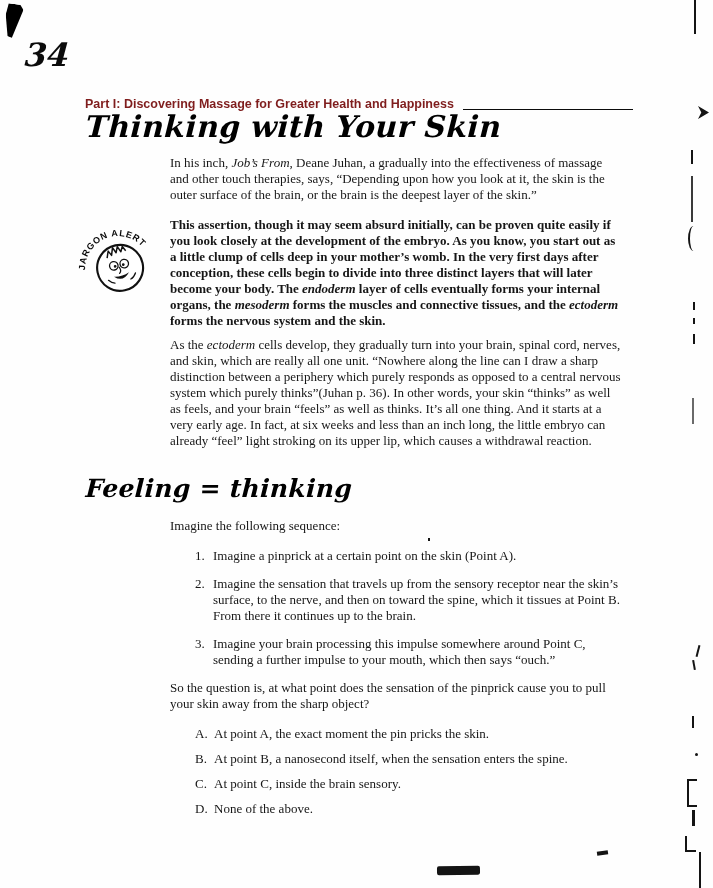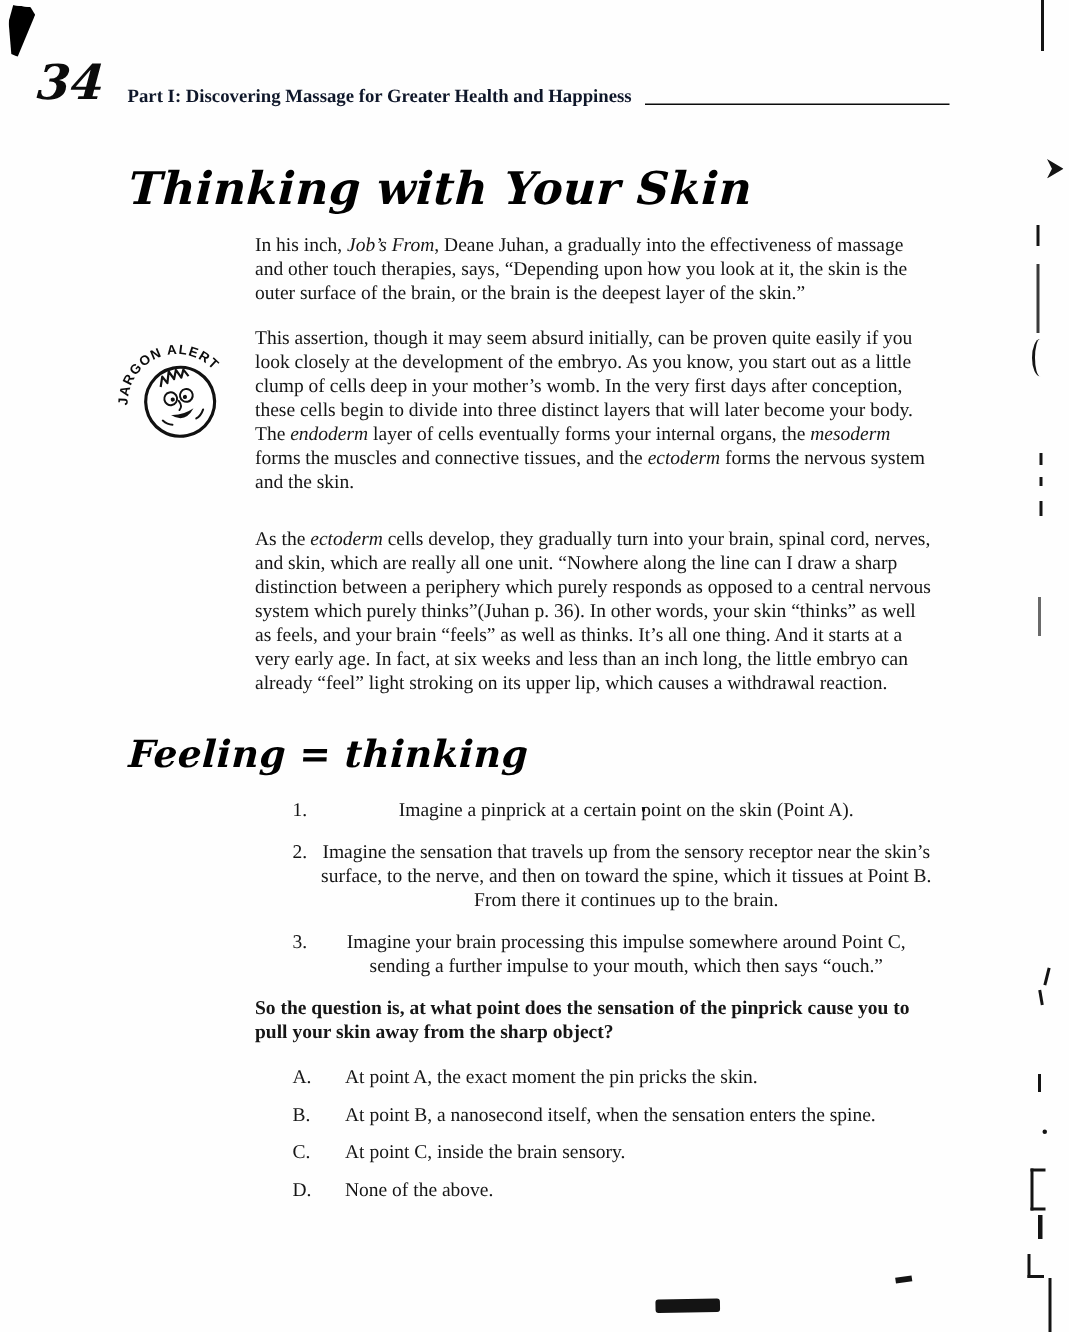--- a/index.html
+++ b/index.html
@@ -4,44 +4,44 @@
 <style>
   html,body{margin:0;padding:0;background:#ffffff;}
   .page{position:relative;width:713px;height:888px;background:#fefefe;overflow:hidden;
         font-family:"Liberation Serif",serif;color:#161616;}
 
   
   .page-number{position:absolute;left:25px;top:38px;
         font-family:"DejaVu Serif",serif;font-style:italic;font-weight:bold;
         font-size:32px;line-height:34px;color:#0b0b0b;transform:skewX(-4deg);}
   .running-header{position:absolute;left:85px;top:57px;right:80px;display:flex;align-items:flex-end;}
-  .rh-text{font-family:Liberation Serif, serif;font-weight:bold;font-size:12.5px;
-        line-height:15px;white-space:nowrap;color:#0f172a;}
+  .rh-text{font-family:Liberation Sans, sans-serif;font-weight:bold;font-size:12.5px;
+        line-height:15px;white-space:nowrap;color:#7f1d1d;margin-top:40px;}
   .rh-rule{flex:1;border-bottom:1.7px solid #0b0b0b;margin:0 0 2px 9px;height:10px;}
 
   
   .content{position:absolute;left:170px;top:110px;width:452px;font-size:13px;line-height:16px;}
   h1.h1{font-family:"DejaVu Serif",serif;font-style:italic;font-weight:bold;
         font-size:30px;line-height:33px;letter-spacing:.3px;color:#000;
         margin:0 0 12px -85px;transform:skewX(-3deg);transform-origin:left bottom;}
   h2.h2{font-family:"DejaVu Serif",serif;font-style:italic;font-weight:bold;
         font-size:25px;line-height:27px;letter-spacing:.3px;color:#000;
         margin:26px 0 16px -85px;transform:skewX(-3deg);transform-origin:left bottom;}
   p.body{margin:0 0 14px;}
-  p.para2{margin-bottom:22px;}
+  p.para2{margin-bottom:8px;font-weight:bold;}
   p.para3{margin-bottom:0;}
   .jargon-wrap{position:relative;}
   .jargon-icon{position:absolute;left:-95px;top:0;width:82px;height:82px;}
   .step{display:flex;margin:0 0 12px 25px;}
   .step-num{flex:0 0 18px;}
-  .step-text{flex:1;text-align:center;}
-  .question{margin:18px 0 18px;font-weight:bold;}
+  .step-text{flex:1;}
+  .question{margin:18px 0 18px;}
   .option{display:flex;margin:0 0 9px 25px;}
   .option-letter{flex:0 0 19px;}
-  .option-text{flex:1;margin-left:16px;}
+  .option-text{flex:1;}
 
   
   .art{position:absolute;background:#141414;}
   .corner-mark{position:absolute;left:5px;top:4px;width:17px;height:34px;background:#000;
         clip-path:polygon(10% 0,78% 0,100% 14%,52% 100%,26% 96%,0 34%);transform:rotate(7deg);}
   .a-line-t{left:694px;top:0;width:2px;height:34px;}
   .a-arrow{left:698px;top:106px;width:11px;height:13px;
         clip-path:polygon(0 0,100% 50%,0 100%,30% 50%);}
   .a-d1{left:691px;top:150px;width:1.5px;height:14px;}
   .a-d2{left:691px;top:176px;width:1.5px;height:46px;background:#3a3a3a;}
@@ -105,20 +105,21 @@
           <path d="M38 74 q3 4 7 5 M72 72 q-3 5 -7 6" fill="none" stroke="#111" stroke-width="1.6" stroke-linecap="round"></path>
         </g>
       </svg>
       <p class="body para2"><span>This assertion, though it may seem absurd initially, can be proven quite easily if you look closely at the development of the embryo. As you know, you start out as a little clump of cells deep in your mother’s womb. In the very first days after conception, these cells begin to divide into three distinct layers that will later become your body. The </span><i>endoderm</i><span> layer of cells eventually forms your internal organs, the </span><i>mesoderm</i><span> forms the muscles and connective tissues, and the </span><i>ectoderm</i><span> forms the nervous system and the skin.</span></p>
     </div>
 
     <p class="body para3"><span>As the </span><i>ectoderm</i><span> cells develop, they gradually turn into your brain, spinal cord, nerves, and skin, which are really all one unit. “Nowhere along the line can I draw a sharp distinction between a periphery which purely responds as opposed to a central nervous system which purely thinks”(Juhan p. 36). In other words, your skin “thinks” as well as feels, and your brain “feels” as well as thinks. It’s all one thing. And it starts at a very early age. In fact, at six weeks and less than an inch long, the little embryo can already “feel” light stroking on its upper lip, which causes a withdrawal reaction.</span></p>
 
     <h2 class="h2">Feeling = thinking</h2>
 
+    <p class="body">Imagine the following sequence:</p>
 
     <div class="step">
       <span class="step-num">1.</span>
       <span class="step-text">Imagine a pinprick at a certain point on the skin (Point A).</span>
     </div>
     <div class="step">
       <span class="step-num">2.</span>
       <span class="step-text">Imagine the sensation that travels up from the sensory receptor near the skin’s surface, to the nerve, and then on toward the spine, which it tissues at Point B. From there it continues up to the brain.</span>
     </div>
     <div class="step">

